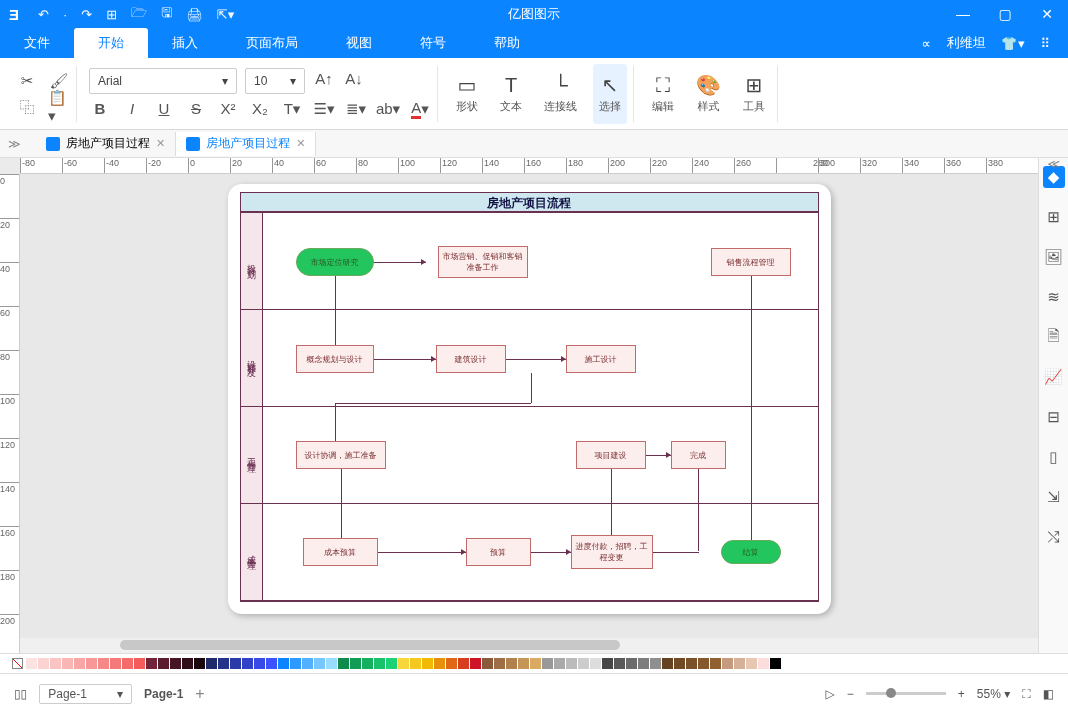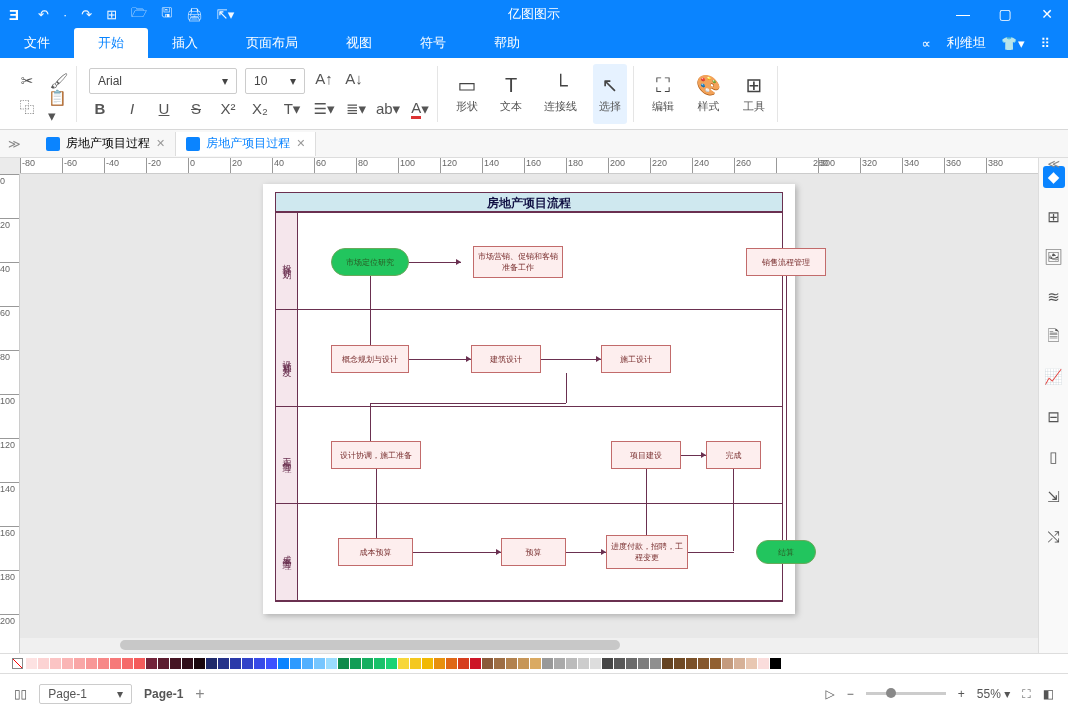--- a/index.html
+++ b/index.html
@@ -30,21 +30,21 @@
 .doctab{height:24px;display:flex;align-items:center;gap:6px;padding:0 10px;font-size:12px;border-right:1px solid #ddd;cursor:pointer;}
 .doctab.active{background:#fff;color:#0a84ff;}
 .doctab .dico{width:14px;height:14px;background:#0a84ff;border-radius:2px;}
 .doctab .x{color:#999;font-size:11px;}
 .workarea{position:relative;height:495px;background:#ebebeb;}
 .hruler{position:absolute;top:0;left:20px;right:30px;height:16px;background:#fff;border-bottom:1px solid #ccc;font-size:9px;color:#666;overflow:hidden;}
 .hruler .tick{position:absolute;top:0;height:16px;border-left:1px solid #999;padding-left:1px;}
 .vruler{position:absolute;top:16px;left:0;width:20px;bottom:0;background:#fff;border-right:1px solid #ccc;font-size:9px;color:#666;overflow:hidden;}
 .vruler .tick{position:absolute;left:0;width:20px;border-top:1px solid #999;padding-top:1px;text-align:left;}
 .canvas{position:absolute;top:16px;left:20px;right:30px;bottom:15px;background:#e8e8e8;overflow:auto;}
-.page{position:relative;margin:10px auto;width:532px;height:430px;background:#fff;box-shadow:2px 2px 6px rgba(0,0,0,0.25);}
+.page{position:relative;margin:10px auto;width:603px;height:430px;background:#fff;box-shadow:2px 2px 6px rgba(0,0,0,0.25);border-radius:14px;}
 .rpanel{position:absolute;top:0;right:0;width:30px;bottom:0;background:#f9f9f9;border-left:1px solid #ddd;display:flex;flex-direction:column;align-items:center;gap:18px;padding-top:8px;}
 .rpanel .ritem{width:22px;height:22px;display:flex;align-items:center;justify-content:center;color:#555;cursor:pointer;font-size:15px;}
 .rpanel .ritem.on{background:#0a84ff;color:#fff;border-radius:3px;}
 .hscroll{position:absolute;bottom:0;left:20px;right:30px;height:15px;background:#f0f0f0;}
 .hscroll .thumb{position:absolute;left:100px;width:500px;height:10px;top:2px;background:#c8c8c8;border-radius:5px;}
 .palette{height:20px;background:#fff;border-top:1px solid #ddd;display:flex;align-items:center;padding:0 12px;gap:1px;overflow:hidden;}
 .palette .sw{width:11px;height:11px;cursor:pointer;}
 .palette .nocolor{width:11px;height:11px;border:1px solid #888;background:linear-gradient(45deg,transparent 45%,red 45%,red 55%,transparent 55%);margin-right:2px;}
 .statusbar{height:40px;background:#fff;border-top:1px solid #ddd;display:flex;align-items:center;padding:0 14px;gap:12px;font-size:12px;color:#555;}
 .statusbar .pagesel{border:1px solid #ccc;padding:2px 8px;border-radius:2px;display:flex;align-items:center;gap:30px;}

